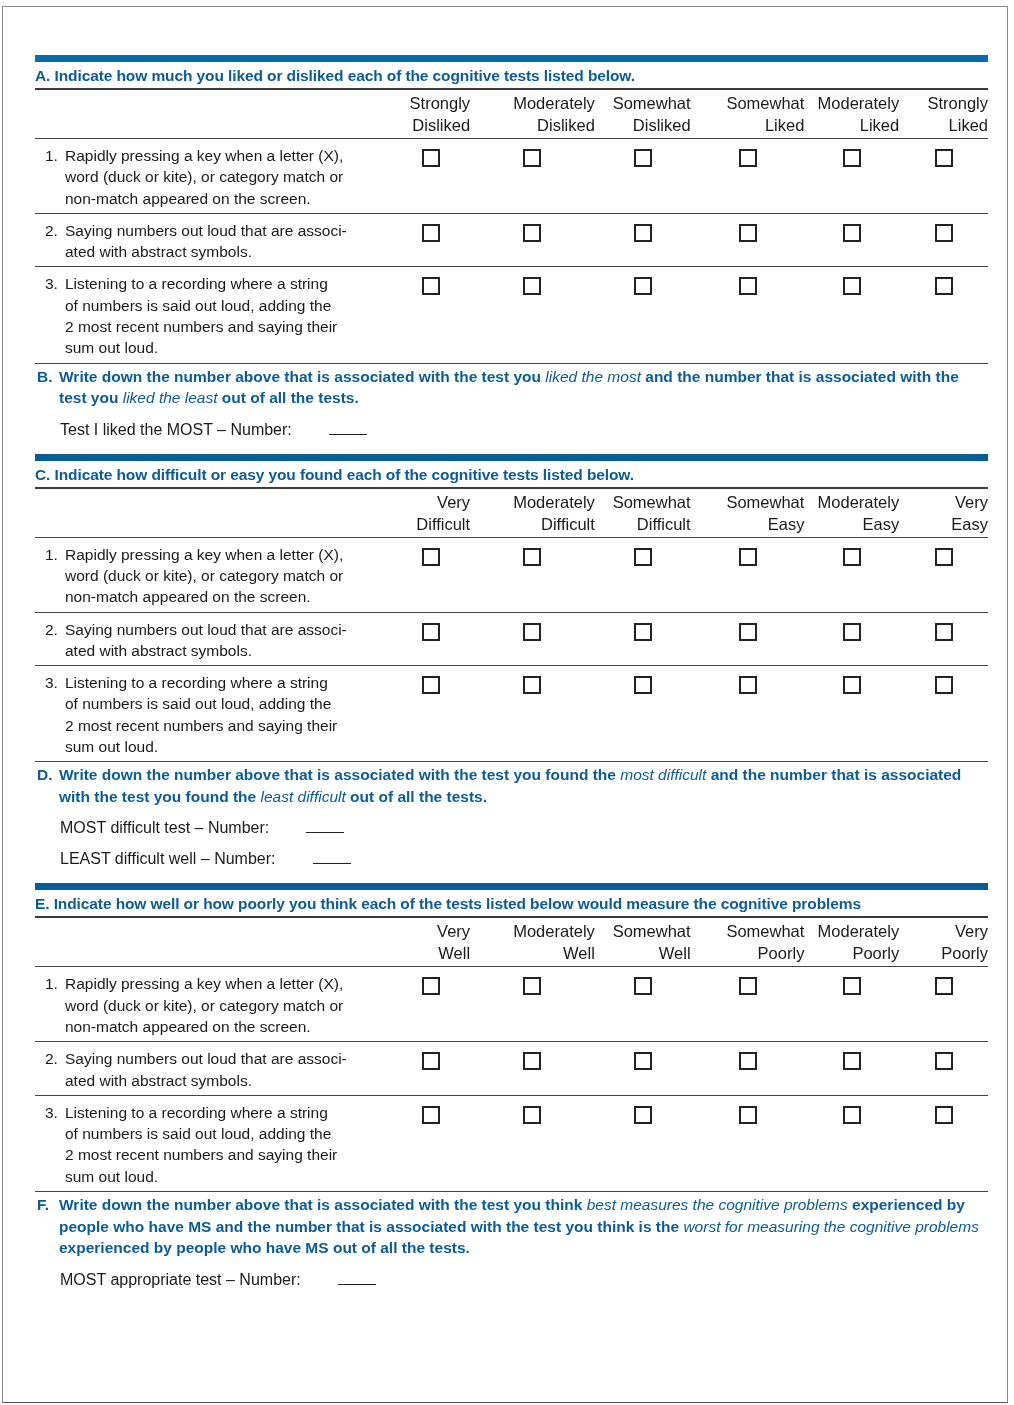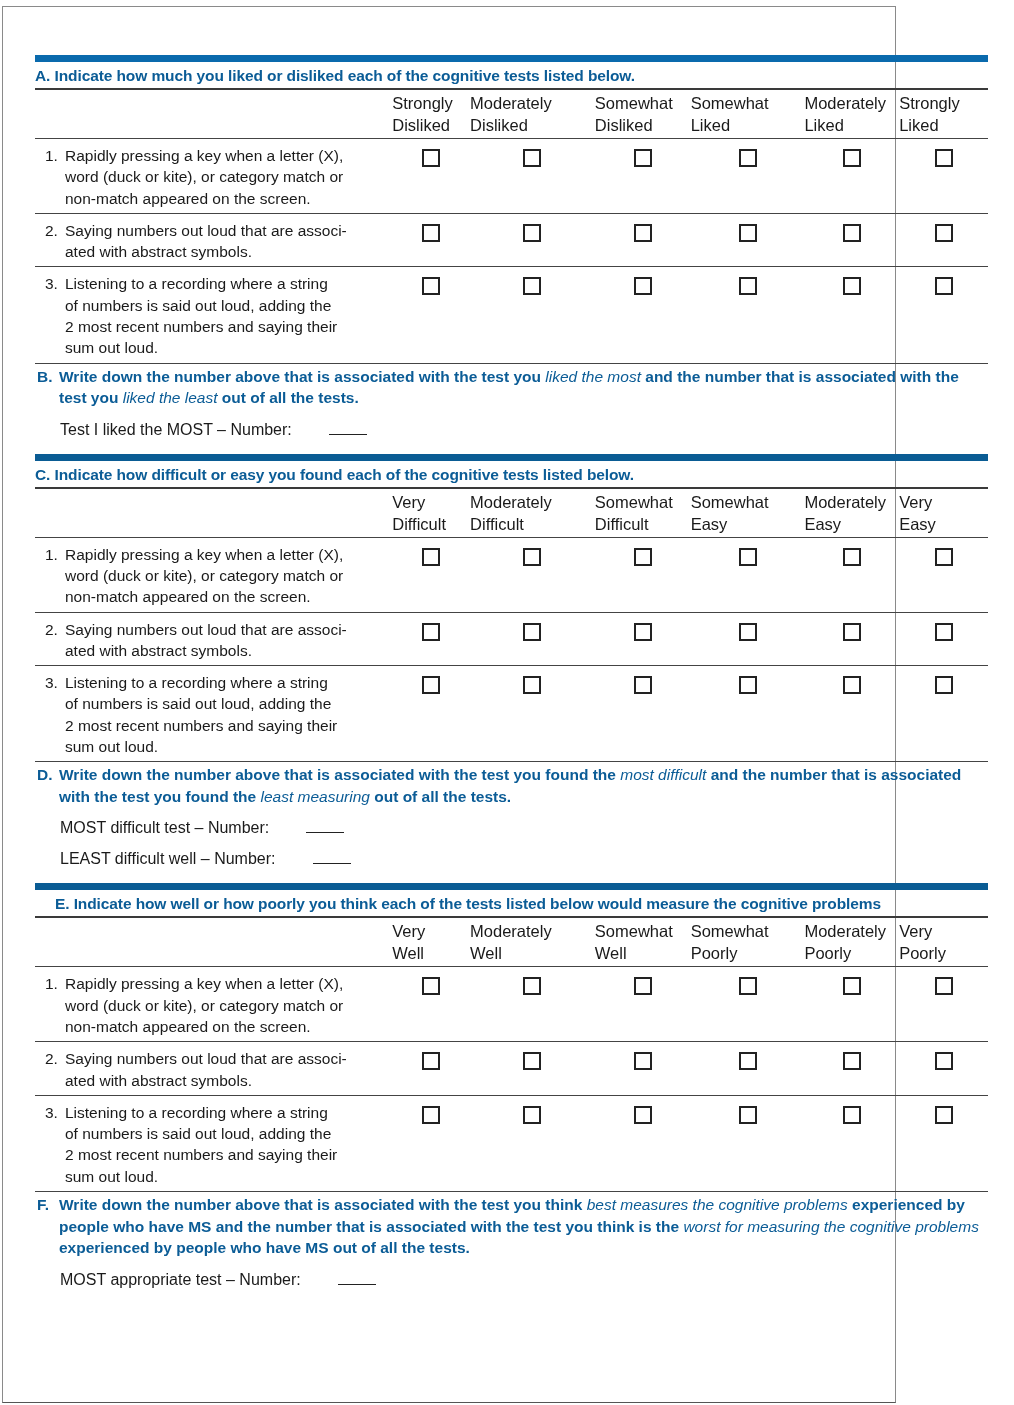--- a/index.html
+++ b/index.html
@@ -1,35 +1,35 @@
 <!DOCTYPE html>
 <html><head>
 <meta charset="utf-8">
 <style>
   * { box-sizing: border-box; margin: 0; padding: 0; }
   html, body { width: 1014px; height: 1405px; background: #ffffff; }
   body { font-family: "Liberation Sans", "DejaVu Sans", sans-serif; color: #1a1a1a; position: relative; overflow: hidden; }
   .page {
-    position: absolute; left: 2px; top: 6px; width: 894px; height: 1397px;
+    position: absolute; left: 2px; top: 6px; width: 1006px; height: 1397px;
     border: 1px solid #8a8a8a; border-bottom: 1px solid #555;
   }
   .content { position: absolute; left: 32px; top: 48px; width: 953px; }
   .blue-bar { height: 7px; background: #0a6aad; }
   .blue-bar.dark { background: #0a5c94; }
   .section-title {
     color: #0b5c96; font-weight: bold; font-size: 15.5px; line-height: 21px;
     padding-top: 3px; padding-bottom: 2px; letter-spacing: -0.1px;
   }
   .section-title .indent { display: block; padding-left: 8px; }
   .rule { height: 2px; background: #3a3a3a; }
   .rule.thin { height: 1px; background: #444; }
   .header-row { display: flex; height: 48px; align-items: center; }
   .header-row .spacer { width: 358px; }
   .col-head {
-    width: 104px; text-align: left; font-size: 16.5px; line-height: 22px;
+    width: 104px; text-align: right; font-size: 16.5px; line-height: 22px;
     color: #1a1a1a; font-weight: normal;
   }
   .col-head:nth-child(2) { width: 78px; }
   .col-head:nth-child(3) { width: 125px; }
   .col-head:nth-child(4) { width: 96px; }
   .col-head:nth-child(5) { width: 114px; }
   .col-head:nth-child(6) { width: 95px; }
   .col-head:nth-child(7) { width: 89px; }
   .q-row { display: flex; align-items: flex-start; }
   .q-text {
@@ -310,34 +310,34 @@
           <div class="checkbox" role="checkbox"></div>
         </div>
         <div class="box-cell">
           <div class="checkbox" role="checkbox"></div>
         </div>
       </div>
       <div class="rule thin"></div>
       <div class="write-block" style="margin-bottom: 14px;">
         <div class="write-title">
           <span class="letter">D.</span>
-          <span class="txt"><span>Write down the number above that is associated with the test you found the </span><em>most difficult</em><span> and the number that is associated with the test you found the </span><em>least measuring</em><span> out of all the tests.</span></span>
+          <span class="txt"><span>Write down the number above that is associated with the test you found the </span><em>most difficult</em><span> and the number that is associated with the test you found the </span><em>least difficult</em><span> out of all the tests.</span></span>
         </div>
         <div class="answer-line">
           <span>MOST difficult test – Number:</span>
           <span class="answer-blank"></span>
         </div>
         <div class="answer-line">
           <span>LEAST difficult well – Number:</span>
           <span class="answer-blank"></span>
         </div>
       </div>
       <div class="blue-bar dark"></div>
       <div class="section-title">
-        <span style="display: block; margin-left: 20px;">E. Indicate how well or how poorly you think each of the tests listed below would measure the cognitive problems</span>
+        <span style="display: block;">E. Indicate how well or how poorly you think each of the tests listed below would measure the cognitive problems</span>
       </div>
       <div class="rule"></div>
       <div class="header-row">
         <div class="spacer"></div>
         <div class="col-head">
           <div>Very</div>
           <div>Well</div>
         </div>
         <div class="col-head">
           <div>Moderately</div>

